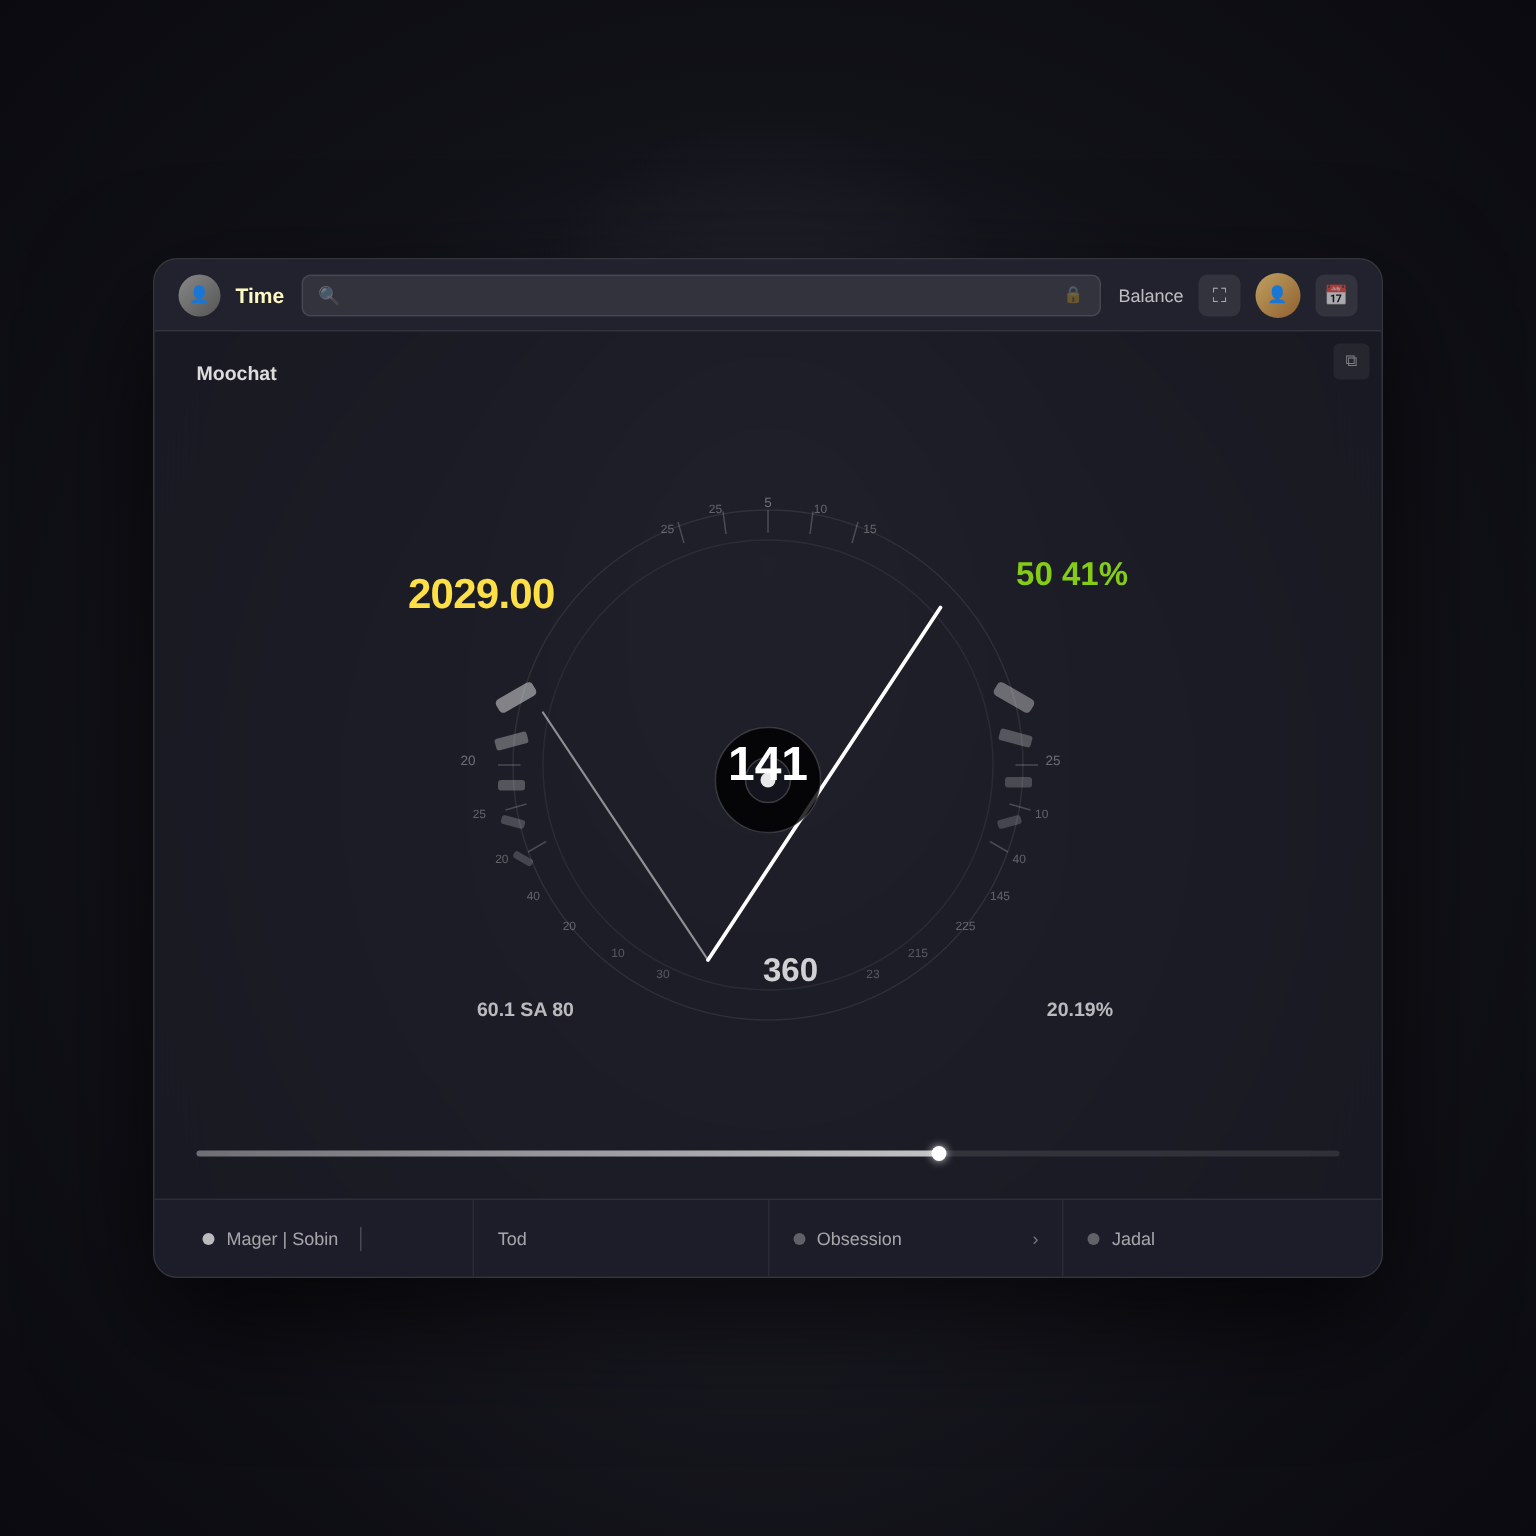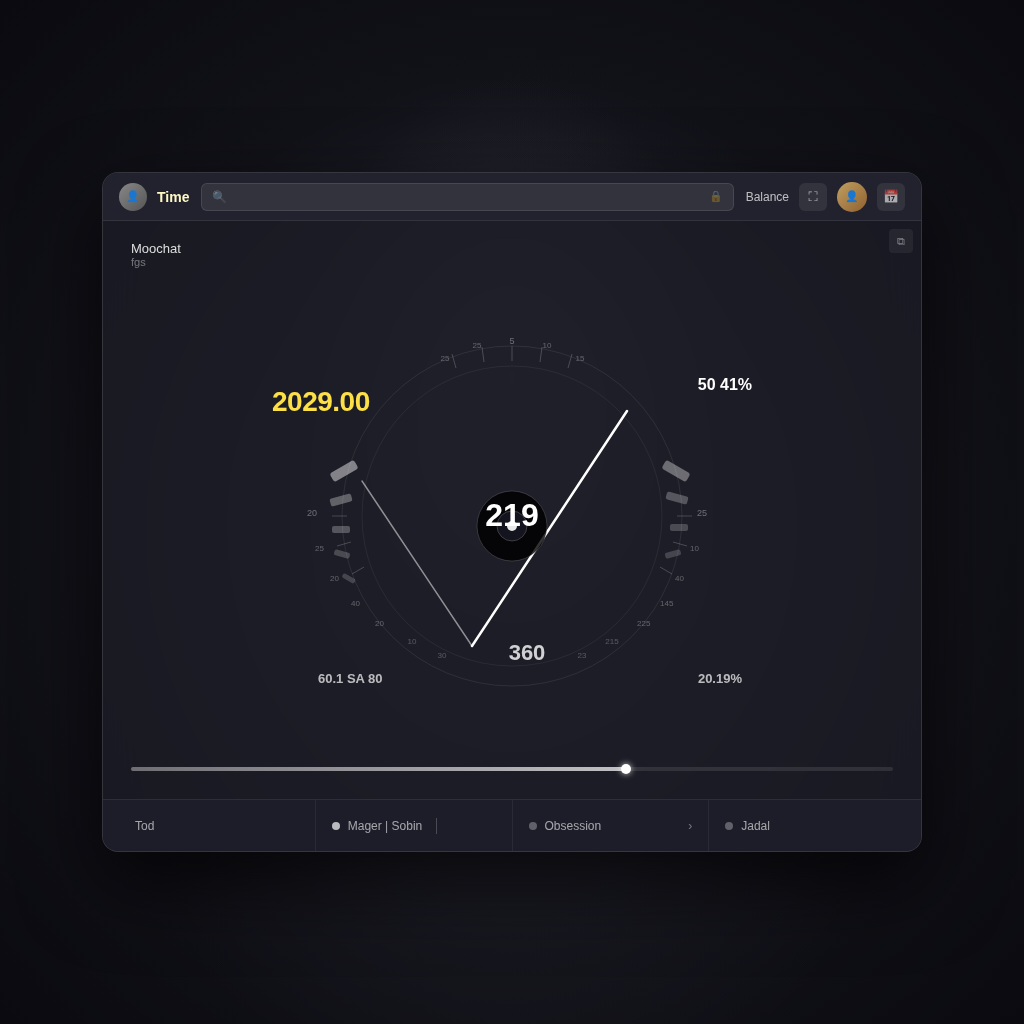--- a/index.html
+++ b/index.html
@@ -156,21 +156,21 @@
       position: relative;
     }
 
     .section-header {
       margin-bottom: 4px;
     }
 
     .section-title {
       color: rgba(255,255,255,0.85);
       font-size: 13px;
-      font-weight: 400;
+      font-weight: 700;
     }
 
     .section-subtitle {
       color: rgba(255,255,255,0.4);
       font-size: 11px;
     }
 
     
     .chart-area {
       flex: 1;
@@ -213,22 +213,22 @@
 
     
     .stat-right {
       position: absolute;
       right: 0;
       top: 50px;
       text-align: right;
     }
 
     .stat-percent {
-      color: #ffffff;
-      font-size: 16px;
+      color: #84cc16;
+      font-size: 22px;
       font-weight: 700;
     }
 
     
     .stat-bottom-left {
       position: absolute;
       left: 10px;
       bottom: 20px;
       margin-left: 36px;
     }
@@ -402,21 +402,20 @@
   </div>
 
   <div class="main-content">
 
     <div class="section-icon-btn">
       <span>⧉</span>
     </div>
 
     <div class="section-header">
       <div class="section-title">Moochat</div>
-      <div class="section-subtitle">fgs</div>
     </div>
 
     <div class="chart-area">
       <div class="gauge-container">
 
         <svg class="gauge-svg" viewBox="0 0 480 380">
 
           <circle cx="240" cy="190" r="170" fill="none" stroke="rgba(255,255,255,0.08)" stroke-width="1"></circle>
           <circle cx="240" cy="190" r="150" fill="none" stroke="rgba(255,255,255,0.06)" stroke-width="1"></circle>
 
@@ -481,21 +480,21 @@
 
         <div class="stat-left">
           <div class="stat-value-large">2029.00</div>
         </div>
 
         <div class="stat-right">
           <div class="stat-percent">50 41%</div>
         </div>
 
         <div class="gauge-center">
-          <div class="gauge-center-number">219</div>
+          <div class="gauge-center-number">141</div>
         </div>
 
         <div class="gauge-bottom-number">360</div>
 
         <div class="stat-bottom-left">
           <div class="stat-small">60.1 SA 80</div>
         </div>
 
         <div class="stat-bottom-right">
           <div class="stat-small">20.19%</div>
@@ -509,27 +508,27 @@
         <div class="progress-bar-inner" style="width: 65%"></div>
         <div class="progress-dot" style="left: 65%"></div>
       </div>
     </div>
 
   </div>
 
   <div class="bottom-nav">
 
     <div class="nav-item">
-      <span>Tod</span>
-    </div>
-
-    <div class="nav-item">
       <div class="nav-dot active"></div>
       <span>Mager | Sobin</span>
       <div class="nav-sep"></div>
+    </div>
+
+    <div class="nav-item">
+      <span>Tod</span>
     </div>
 
     <div class="nav-item">
       <div class="nav-dot"></div>
       <span>Obsession</span>
       <span class="nav-chevron">›</span>
     </div>
 
     <div class="nav-item">
       <div class="nav-dot"></div>

